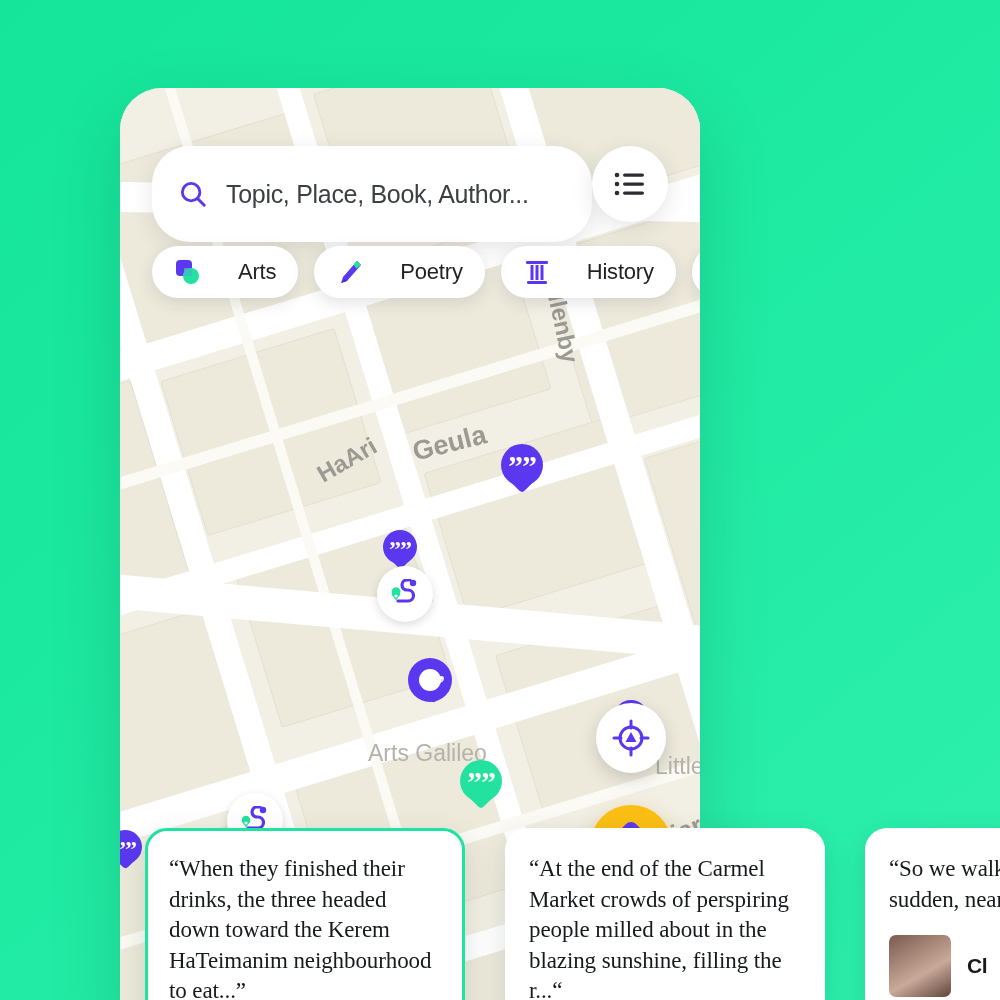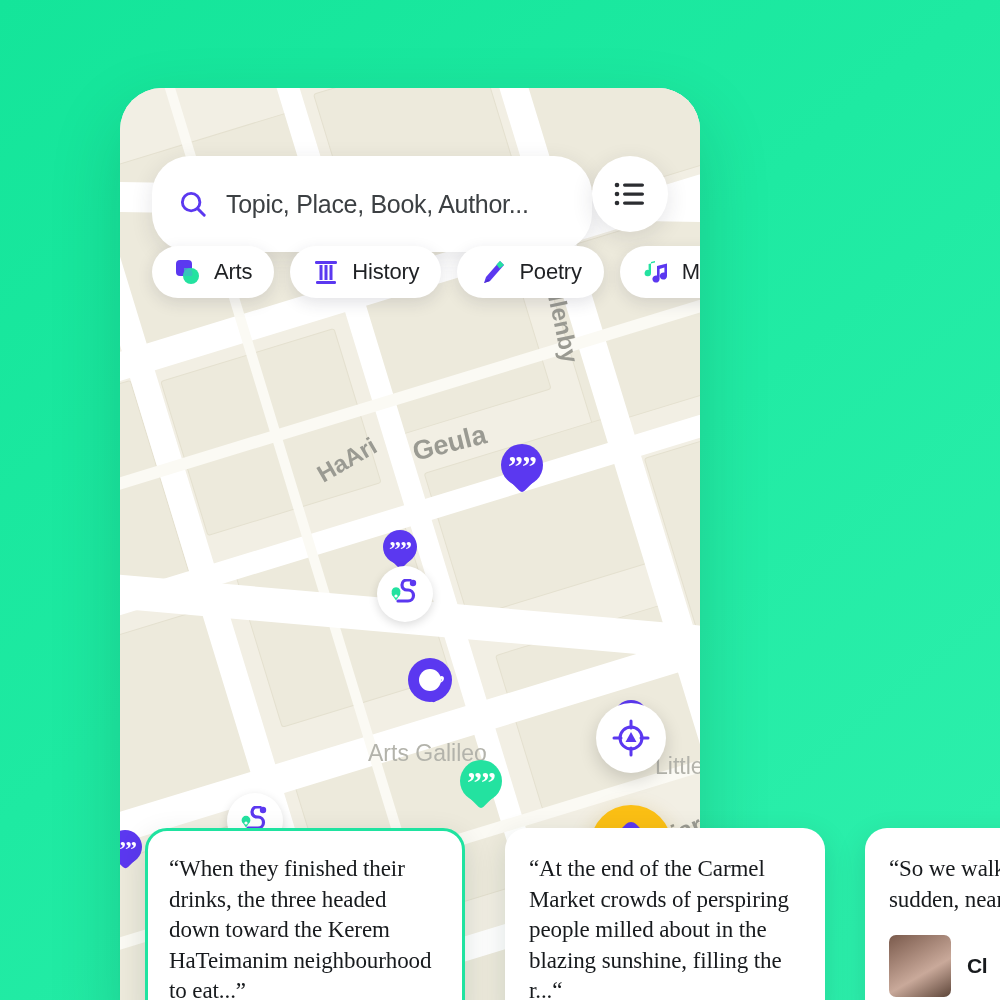--- a/index.html
+++ b/index.html
@@ -50,33 +50,33 @@
   .pin.sm .q{font-size:24px;padding-bottom:7px;}
 
   .udot{position:absolute;width:44px;height:44px;border-radius:50%;
         background:#5b38f0;display:flex;align-items:center;justify-content:center;}
   .udot i{width:22px;height:22px;border-radius:50%;background:#fff;display:block;}
 
   .routebtn{position:absolute;width:56px;height:56px;border-radius:50%;background:#fff;
             box-shadow:0 3px 10px rgba(0,0,0,.14);display:flex;align-items:center;justify-content:center;}
 
   
-  #searchrow{position:absolute;left:32px;top:68px;width:516px;height:96px;display:flex;gap:0;}
+  #searchrow{position:absolute;left:32px;top:58px;width:516px;height:96px;display:flex;gap:0;}
   #searchbox{flex:1;background:#fff;border-radius:38px;display:flex;align-items:center;
              padding:0 26px;gap:18px;box-shadow:0 6px 22px rgba(40,40,60,.12);}
   #searchbox .ph{color:#3c4043;font-size:25px;letter-spacing:-.3px;}
   #menubtn{width:76px;height:76px;border-radius:50%;background:#fff;
            display:flex;align-items:center;justify-content:center;
            box-shadow:0 6px 22px rgba(40,40,60,.12);}
 
   
   #chips{position:absolute;left:32px;top:158px;display:flex;gap:16px;}
   .chip{height:52px;background:#fff;border-radius:28px;display:flex;align-items:center;
         gap:12px;padding:0 22px;box-shadow:0 5px 16px rgba(40,40,60,.13);flex:0 0 auto;}
-  .chip span.lbl{font-size:22px;color:#1f2124;white-space:nowrap;letter-spacing:-.2px;}
+  .chip span.lbl{font-size:22px;color:#1f2124;white-space:nowrap;letter-spacing:-.2px;margin-left:24px;}
   .chip .ic{width:28px;height:28px;flex:0 0 auto;display:block;}
 
   
   .fab{position:absolute;border-radius:50%;display:flex;align-items:center;justify-content:center;}
   #fab-locate{left:476px;top:615px;width:70px;height:70px;background:#fff;
               box-shadow:0 6px 18px rgba(0,0,0,.16);}
   #fab-nav{left:470px;top:717px;width:82px;height:82px;background:#fbbf14;
            box-shadow:0 8px 22px rgba(180,130,0,.32);}
 
   
@@ -230,38 +230,38 @@
       <svg class="ic" viewBox="0 0 28 28">
         <rect x="2" y="2" width="16" height="16" rx="4" fill="#5b38f0"></rect>
         <circle cx="17" cy="18" r="8" fill="#23e2a0"></circle>
         <path d="M17 10a8 8 0 0 0-1 .06A8 8 0 0 1 18 18h-8a8 8 0 0 1 0-.5V10z" fill="#3fb9c4" opacity=".75"></path>
       </svg>
       <span class="lbl">Arts</span>
     </div>
 
     <div class="chip">
       <svg class="ic" viewBox="0 0 28 28">
+        <path d="M21 3 L25 7 L11 23 L5 25 L7 19 Z" fill="#5b38f0"></path>
+        <path d="M21 3 L25 7 L20.5 10.5 L17.5 6.5 Z" fill="#23e2a0"></path>
+        <path d="M9 21 L11 23 L5 25 Z" fill="#4a2ad0"></path>
+      </svg>
+      <span class="lbl">Poetry</span>
+    </div>
+
+    <div class="chip">
+      <svg class="ic" viewBox="0 0 28 28">
         <g fill="#5b38f0">
           <rect x="3" y="3" width="22" height="3" rx="1.2"></rect>
           <rect x="4" y="23" width="20" height="3" rx="1.2"></rect>
           <rect x="7.5" y="7" width="3" height="15"></rect>
           <rect x="12.5" y="7" width="3" height="15"></rect>
           <rect x="17.5" y="7" width="3" height="15"></rect>
         </g>
       </svg>
       <span class="lbl">History</span>
-    </div>
-
-    <div class="chip">
-      <svg class="ic" viewBox="0 0 28 28">
-        <path d="M21 3 L25 7 L11 23 L5 25 L7 19 Z" fill="#5b38f0"></path>
-        <path d="M21 3 L25 7 L20.5 10.5 L17.5 6.5 Z" fill="#23e2a0"></path>
-        <path d="M9 21 L11 23 L5 25 Z" fill="#4a2ad0"></path>
-      </svg>
-      <span class="lbl">Poetry</span>
     </div>
 
     <div class="chip">
       <svg class="ic" viewBox="0 0 28 28">
         <path d="M9 4 L9 15 a3.2 3.2 0 1 1-2.4-3.1 V6 L13 4.5 V3 Z" fill="#23e2a0"></path>
         <path d="M15 8 L25 5.5 V18 a3.6 3.6 0 1 1-2.6-3.45 V9.5 L17.6 11 V21 a3.6 3.6 0 1 1-2.6-3.45 Z" fill="#5b38f0"></path>
       </svg>
       <span class="lbl">Music</span>
     </div>
 

